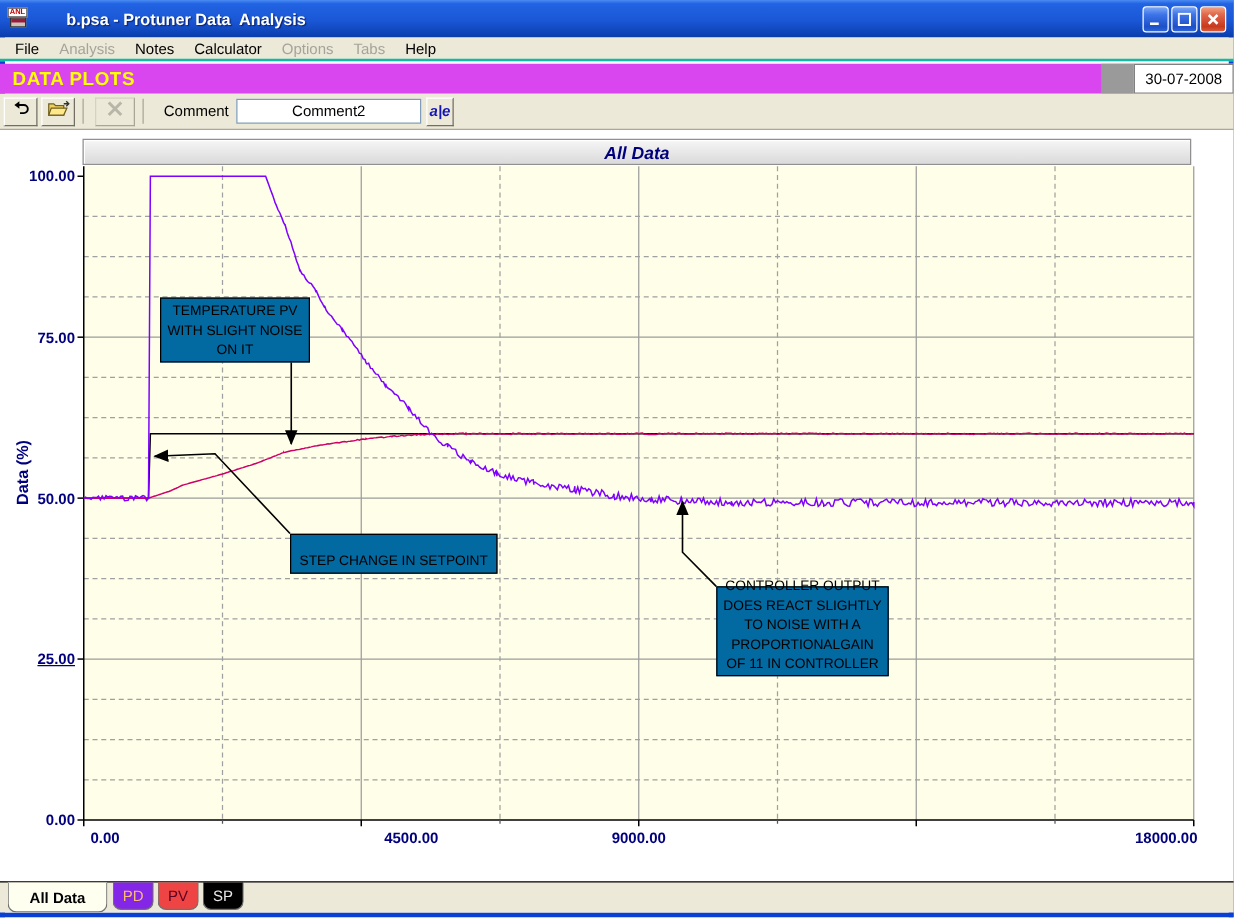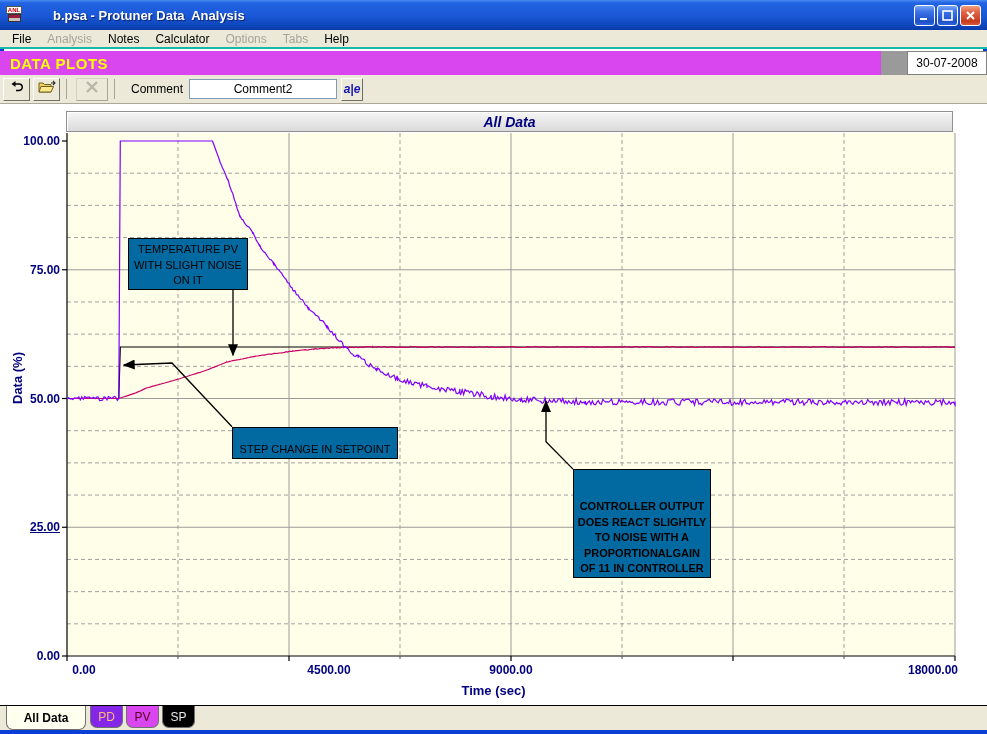--- a/index.html
+++ b/index.html
@@ -209,21 +209,20 @@
           <polyline points="67.0,398.7 68.5,397.8 70.0,398.8 71.4,398.7 72.9,399.4 74.4,397.8 75.9,398.0 77.4,398.0 78.8,396.9 80.3,399.9 81.8,396.8 83.3,399.2 84.8,396.5 86.2,397.7 87.7,397.0 89.2,397.2 90.7,398.1 92.2,398.0 93.6,397.3 95.1,398.6 96.6,397.0 98.1,396.9 99.6,400.5 101.0,400.4 102.5,400.2 104.0,397.0 105.5,397.2 107.0,399.8 108.4,396.6 109.9,397.3 111.4,398.4 112.9,397.4 114.4,396.5 115.8,397.1 117.3,400.4 118.8,398.5 118.8,398.5 120.3,141.0 121.8,141.0 123.2,141.0 124.7,141.0 126.2,141.0 127.7,141.0 129.2,141.0 130.6,141.0 132.1,141.0 133.6,141.0 135.1,141.0 136.6,141.0 138.0,141.0 139.5,141.0 141.0,141.0 142.5,141.0 144.0,141.0 145.4,141.0 146.9,141.0 148.4,141.0 149.9,141.0 151.4,141.0 152.8,141.0 154.3,141.0 155.8,141.0 157.3,141.0 158.8,141.0 160.2,141.0 161.7,141.0 163.2,141.0 164.7,141.0 166.2,141.0 167.6,141.0 169.1,141.0 170.6,141.0 172.1,141.0 173.6,141.0 175.0,141.0 176.5,141.0 178.0,141.0 179.5,141.0 181.0,141.0 182.4,141.0 183.9,141.0 185.4,141.0 186.9,141.0 188.4,141.0 189.8,141.0 191.3,141.0 192.8,141.0 194.3,141.0 195.8,141.0 197.2,141.0 198.7,141.0 200.2,141.0 201.7,141.0 203.2,141.0 204.6,141.0 206.1,141.0 207.6,141.0 209.1,141.0 210.6,141.0 212.0,141.0 212.5,141.0 212.5,141.0 213.5,143.7 215.0,147.8 216.5,152.0 218.0,155.9 219.4,160.0 219.9,161.6 219.9,161.9 220.9,163.9 222.4,167.8 223.9,170.4 225.4,174.1 226.8,177.9 227.9,179.9 228.0,179.4 228.3,180.6 229.8,186.2 231.3,190.4 232.8,193.6 234.2,199.1 235.7,203.1 237.2,208.7 238.7,212.4 239.9,216.6 240.0,216.7 240.2,216.3 241.6,219.1 243.1,220.0 244.6,223.2 246.1,225.2 247.6,226.4 249.0,226.9 250.5,229.2 252.0,231.3 252.9,233.8 253.0,232.1 253.5,233.7 255.0,237.1 256.4,240.4 257.9,242.7 259.4,245.6 259.8,245.1 259.9,245.2 260.9,248.2 262.4,250.4 263.8,251.8 265.3,253.0 266.8,255.4 268.3,257.5 269.8,259.5 271.2,259.9 272.7,261.7 274.2,265.6 274.2,263.5 275.7,266.0 277.2,269.1 278.6,269.5 280.1,271.7 281.6,273.1 283.1,276.0 284.6,277.8 286.0,279.2 287.5,282.6 289.0,283.1 290.5,286.9 292.0,287.6 292.9,290.6 292.9,290.3 293.4,291.1 294.9,290.6 296.4,294.7 297.9,294.9 299.4,297.6 300.8,299.3 302.3,299.5 303.8,302.0 305.3,305.1 306.8,305.5 308.2,309.0 308.7,306.9 308.7,308.2 309.7,309.9 311.2,311.0 312.7,311.9 314.2,313.2 315.6,315.2 317.1,315.7 318.6,316.9 320.1,320.5 321.6,320.6 323.0,320.9 324.5,323.1 326.0,326.1 326.9,327.9 327.0,325.6 327.5,326.0 329.0,329.7 330.4,332.1 331.9,331.5 333.4,335.0 334.9,334.0 336.4,338.6 337.8,340.0 339.3,341.4 340.8,341.0 342.3,342.4 342.7,343.9 342.8,343.9 343.8,347.6 345.2,346.6 346.7,347.8 348.2,349.0 349.7,351.5 351.2,353.5 352.6,354.2 354.1,356.2 355.6,356.3 357.1,355.2 358.0,355.1 358.1,357.7 358.6,355.5 360.0,356.6 361.5,358.8 363.0,359.1 364.5,359.5 366.0,363.9 367.4,365.3 368.9,366.7 370.4,363.6 371.9,365.8 373.4,367.8 374.8,367.9 376.3,370.4 376.8,368.0 376.8,370.4 377.8,368.1 379.3,369.5 380.8,372.1 382.2,372.0 383.7,373.7 385.2,374.9 386.7,375.4 388.2,373.2 389.6,377.0 391.1,377.1 392.6,376.0 394.1,375.1 395.6,379.9 397.0,376.2 397.5,381.0 397.5,377.3 398.5,379.0 400.0,381.1 401.5,381.7 403.0,382.3 404.4,380.2 405.9,383.3 407.4,379.4 408.9,383.7 410.4,380.7 411.8,384.4 413.3,384.9 414.8,382.2 416.3,382.3 417.8,383.5 419.2,382.9 420.7,387.5 422.2,382.7 423.7,385.7 425.2,384.2 426.6,383.9 427.1,387.8 427.1,385.7 428.1,385.8 429.6,386.8 431.1,387.8 432.6,388.9 434.0,388.5 435.5,389.5 437.0,389.3 438.5,387.2 440.0,391.2 441.4,387.9 442.9,388.5 444.4,390.0 445.9,391.8 447.4,387.5 448.8,388.0 450.3,390.3 451.8,388.6 453.3,390.6 454.8,388.4 456.2,393.2 457.7,393.5 459.2,392.4 459.9,388.9 459.9,393.3 460.7,394.4 462.2,389.7 463.6,394.6 465.1,389.5 466.6,391.2 468.1,390.7 469.6,392.8 471.0,391.0 472.5,392.2 474.0,396.5 475.5,395.1 477.0,391.8 478.4,393.2 479.9,396.5 481.4,391.9 482.9,393.6 484.4,396.9 485.8,396.3 487.3,398.8 488.8,398.4 490.3,397.4 491.2,395.1 491.3,396.9 491.8,399.5 493.2,399.0 494.7,394.1 496.2,399.8 497.7,396.6 499.2,399.2 500.6,397.2 502.1,397.8 503.6,400.5 505.1,395.1 506.6,400.2 508.0,397.9 509.5,397.0 511.0,399.6 512.5,400.9 514.0,398.2 515.4,400.8 516.9,401.4 518.4,400.3 519.9,398.8 520.8,401.7 520.9,400.3 521.4,398.5 522.8,402.1 524.3,400.4 525.8,402.2 527.3,397.0 528.8,401.9 530.2,398.5 531.7,400.9 533.2,397.2 534.7,397.6 536.2,399.8 537.6,400.3 539.1,401.0 540.6,401.3 542.1,403.3 543.6,402.5 545.0,397.8 545.5,398.9 545.5,401.3 546.5,402.3 548.0,402.7 549.5,399.6 551.0,401.9 552.4,402.0 553.9,399.1 555.4,402.3 556.9,401.7 558.4,398.6 559.8,398.7 561.3,401.8 562.8,398.4 564.3,403.3 565.8,401.0 567.2,403.5 568.7,400.8 570.2,402.8 571.7,403.5 573.2,400.6 574.6,404.3 576.1,398.7 577.6,404.1 579.1,404.3 580.6,401.0 582.0,403.0 583.5,402.2 585.0,403.6 585.0,401.0 586.5,404.5 588.0,402.2 589.4,401.0 590.9,404.5 592.4,401.0 593.9,404.2 595.4,404.7 596.8,402.4 598.3,400.5 599.8,403.5 601.3,404.4 602.8,399.4 604.2,400.9 605.7,402.0 607.2,401.6 608.7,402.1 610.2,400.7 611.6,399.2 613.1,404.6 614.6,404.0 616.1,404.7 617.6,403.4 619.0,399.2 620.5,402.0 622.0,400.5 623.5,401.5 625.0,402.2 626.4,400.9 627.9,402.4 629.4,401.3 630.9,402.3 632.4,402.2 633.8,403.6 635.3,404.4 636.8,403.2 638.3,403.3 639.8,402.7 641.2,399.8 642.7,404.1 644.2,399.0 645.7,402.6 647.2,403.5 648.6,404.3 650.1,404.4 651.6,404.1 653.1,399.0 654.6,405.1 656.0,403.9 657.5,400.3 659.0,403.6 659.0,404.8 660.5,404.1 662.0,402.2 663.4,402.1 664.9,405.0 666.4,404.9 667.9,399.8 669.4,399.9 670.8,399.9 672.3,399.0 673.8,399.5 675.3,402.9 676.8,403.9 678.2,404.9 679.7,405.0 681.2,400.6 682.7,399.3 684.2,400.7 685.6,399.5 687.1,399.4 688.6,399.2 690.1,400.7 691.6,402.5 693.0,400.8 694.5,405.1 696.0,399.1 697.5,399.8 699.0,404.2 700.4,403.3 701.9,405.0 703.4,402.6 704.9,401.6 706.4,401.1 707.8,400.1 709.3,399.3 710.8,401.5 712.3,402.2 713.8,399.3 715.2,399.8 716.7,401.6 718.2,402.8 719.7,399.8 721.2,399.5 722.6,403.2 724.1,403.7 725.6,403.4 727.1,402.5 728.6,403.4 730.0,399.7 731.5,405.2 733.0,404.7 734.5,402.0 736.0,404.1 737.4,403.1 738.9,404.4 740.4,399.6 741.9,405.0 743.4,400.8 744.8,399.6 746.3,403.5 747.8,403.3 749.3,404.5 750.8,402.3 752.2,402.4 753.7,403.5 755.2,401.5 756.7,403.5 758.2,403.6 759.6,402.5 761.1,403.1 762.6,403.2 764.1,399.8 765.6,402.8 767.0,400.4 768.5,402.6 770.0,402.1 771.5,399.9 773.0,404.8 774.4,401.8 775.9,402.1 777.4,402.7 778.9,403.1 780.4,401.3 781.8,400.9 783.3,399.7 784.8,402.3 786.3,399.0 787.8,399.7 789.2,399.9 790.7,401.7 792.2,400.0 793.7,404.8 795.2,404.4 796.6,401.1 798.1,399.1 799.6,403.0 801.1,402.7 802.6,400.9 804.0,405.2 805.5,402.9 807.0,402.2 808.5,399.1 810.0,399.3 811.4,403.4 812.9,400.2 814.4,403.3 815.9,403.9 817.4,404.9 818.8,400.3 820.3,400.5 821.8,401.6 823.3,404.6 824.8,403.9 826.2,403.4 827.7,400.4 829.2,403.1 830.7,400.5 832.2,402.1 833.6,403.0 835.1,404.5 836.6,402.5 838.1,403.8 839.6,403.3 841.0,405.0 842.5,401.8 844.0,401.7 845.5,400.3 847.0,403.8 848.4,401.0 849.9,400.8 851.4,403.2 852.9,404.4 854.4,401.7 855.8,401.0 857.3,402.2 858.8,403.5 860.3,401.6 861.8,400.4 863.2,404.4 864.7,404.1 866.2,403.2 867.7,399.5 869.2,401.5 870.6,402.2 872.1,401.3 873.6,404.8 875.1,401.7 876.6,402.1 878.0,405.1 879.5,400.6 881.0,400.8 882.5,404.6 884.0,399.1 885.4,405.2 886.9,403.2 888.4,400.9 889.9,404.8 891.4,399.9 892.8,400.6 894.3,401.8 895.8,402.1 897.3,403.7 898.8,399.5 900.2,404.5 901.7,405.0 903.2,404.2 904.7,399.1 906.2,405.2 907.6,400.5 909.1,400.5 910.6,402.8 912.1,400.6 913.6,402.0 915.0,402.0 916.5,400.5 918.0,401.3 919.5,403.2 921.0,400.9 922.4,402.9 923.9,404.4 925.4,400.8 926.9,402.3 928.4,401.0 929.8,403.7 931.3,405.1 932.8,404.6 934.3,403.3 935.8,399.7 937.2,401.6 938.7,401.3 940.2,400.3 941.7,404.8 943.2,399.2 944.6,402.3 946.1,404.3 947.6,403.9 949.1,401.5 950.6,404.1 952.0,402.4 953.5,402.3 955.0,404.9 955.0,401.5" fill="none" stroke="#7F00FF" stroke-width="1.2"></polyline>
         </g>
         <g id="g-arrows">
           <polyline points="233.0,289.8 233.0,355.2" fill="none" stroke="#000" stroke-width="1.3" marker-end="url(#arrowhead)"></polyline>
           <polyline points="232.0,426.8 172.0,363.0 123.7,365.0" fill="none" stroke="#000" stroke-width="1.3" marker-end="url(#arrowhead)"></polyline>
           <polyline points="573.0,469.1 546.0,441.8 546.0,401.1" fill="none" stroke="#000" stroke-width="1.3" marker-end="url(#arrowhead)"></polyline>
         </g>
     </svg>
     <div id="chart-title">All Data</div>
     <div id="ylabel">Data (%)</div>
-    <div id="xlabel">Time (sec)</div>
     <div id="ticks-layer">
         <div class="ytick" style="left: 2px; top: 545px;">0.00</div>
         <div class="ytick" style="left: 2px; top: 416.25px; text-decoration: underline;">25.00</div>
         <div class="ytick" style="left: 2px; top: 287.5px;">50.00</div>
         <div class="ytick" style="left: 2px; top: 158.75px;">75.00</div>
         <div class="ytick" style="left: 2px; top: 30px;">100.00</div>
         <div class="xtick" style="left: 84px; top: 559px;">0.00</div>
         <div class="xtick" style="left: 289px; top: 559px; margin-left: 40px;">4500.00</div>
         <div class="xtick" style="left: 511px; top: 559px;">9000.00</div>
         <div class="xtick" style="left: 733px; top: 559px; margin-top: 40px;">13500.00</div>
@@ -231,30 +230,30 @@
       </div>
     <div id="anno-layer">
         <div class="anno-box" style="left: 127.976px; top: 133.82px; width: 120.028px; height: 52.015px;">
           <div>TEMPERATURE PV</div>
           <div>WITH SLIGHT NOISE</div>
           <div>ON IT</div>
         </div>
         <div class="anno-box" style="left: 232.02px; top: 322.825px; width: 165.957px; height: 31.93px;">
           <div>STEP CHANGE IN SETPOINT</div>
         </div>
-        <div class="anno-box" style="left: 573.012px; top: 365.055px; width: 137.985px; height: 109px; font-weight: bold;">
+        <div class="anno-box" style="left: 573.012px; top: 365.055px; width: 137.985px; height: 72px;">
           <div>CONTROLLER OUTPUT</div>
           <div>DOES REACT SLIGHTLY</div>
           <div>TO NOISE WITH A</div>
           <div>PROPORTIONALGAIN</div>
           <div>OF 11 IN CONTROLLER</div>
         </div>
       </div>
   </div>
 
   <div id="tabstrip">
       <div class="tab" style="left: 6px; background: rgb(255, 255, 240); color: rgb(0, 0, 0); height: 24px; font-weight: bold; width: 80px;">All Data</div>
       <div class="tab" style="left: 90px; background: rgb(132, 38, 232); color: #fdba74; height: 22px; width: 33px; text-align: right;">PD</div>
-      <div class="tab" style="left: 126px; background: #d946ef; color: rgb(90, 0, 32); height: 22px; width: 33px;">PV</div>
+      <div class="tab" style="left: 126px; background: #ef4444; color: rgb(90, 0, 32); height: 22px; width: 33px;">PV</div>
       <div class="tab" style="left: 162px; background: rgb(0, 0, 0); color: rgb(232, 232, 232); height: 22px; width: 33px;">SP</div>
     </div>
 
 </div>
 
 </body></html>

